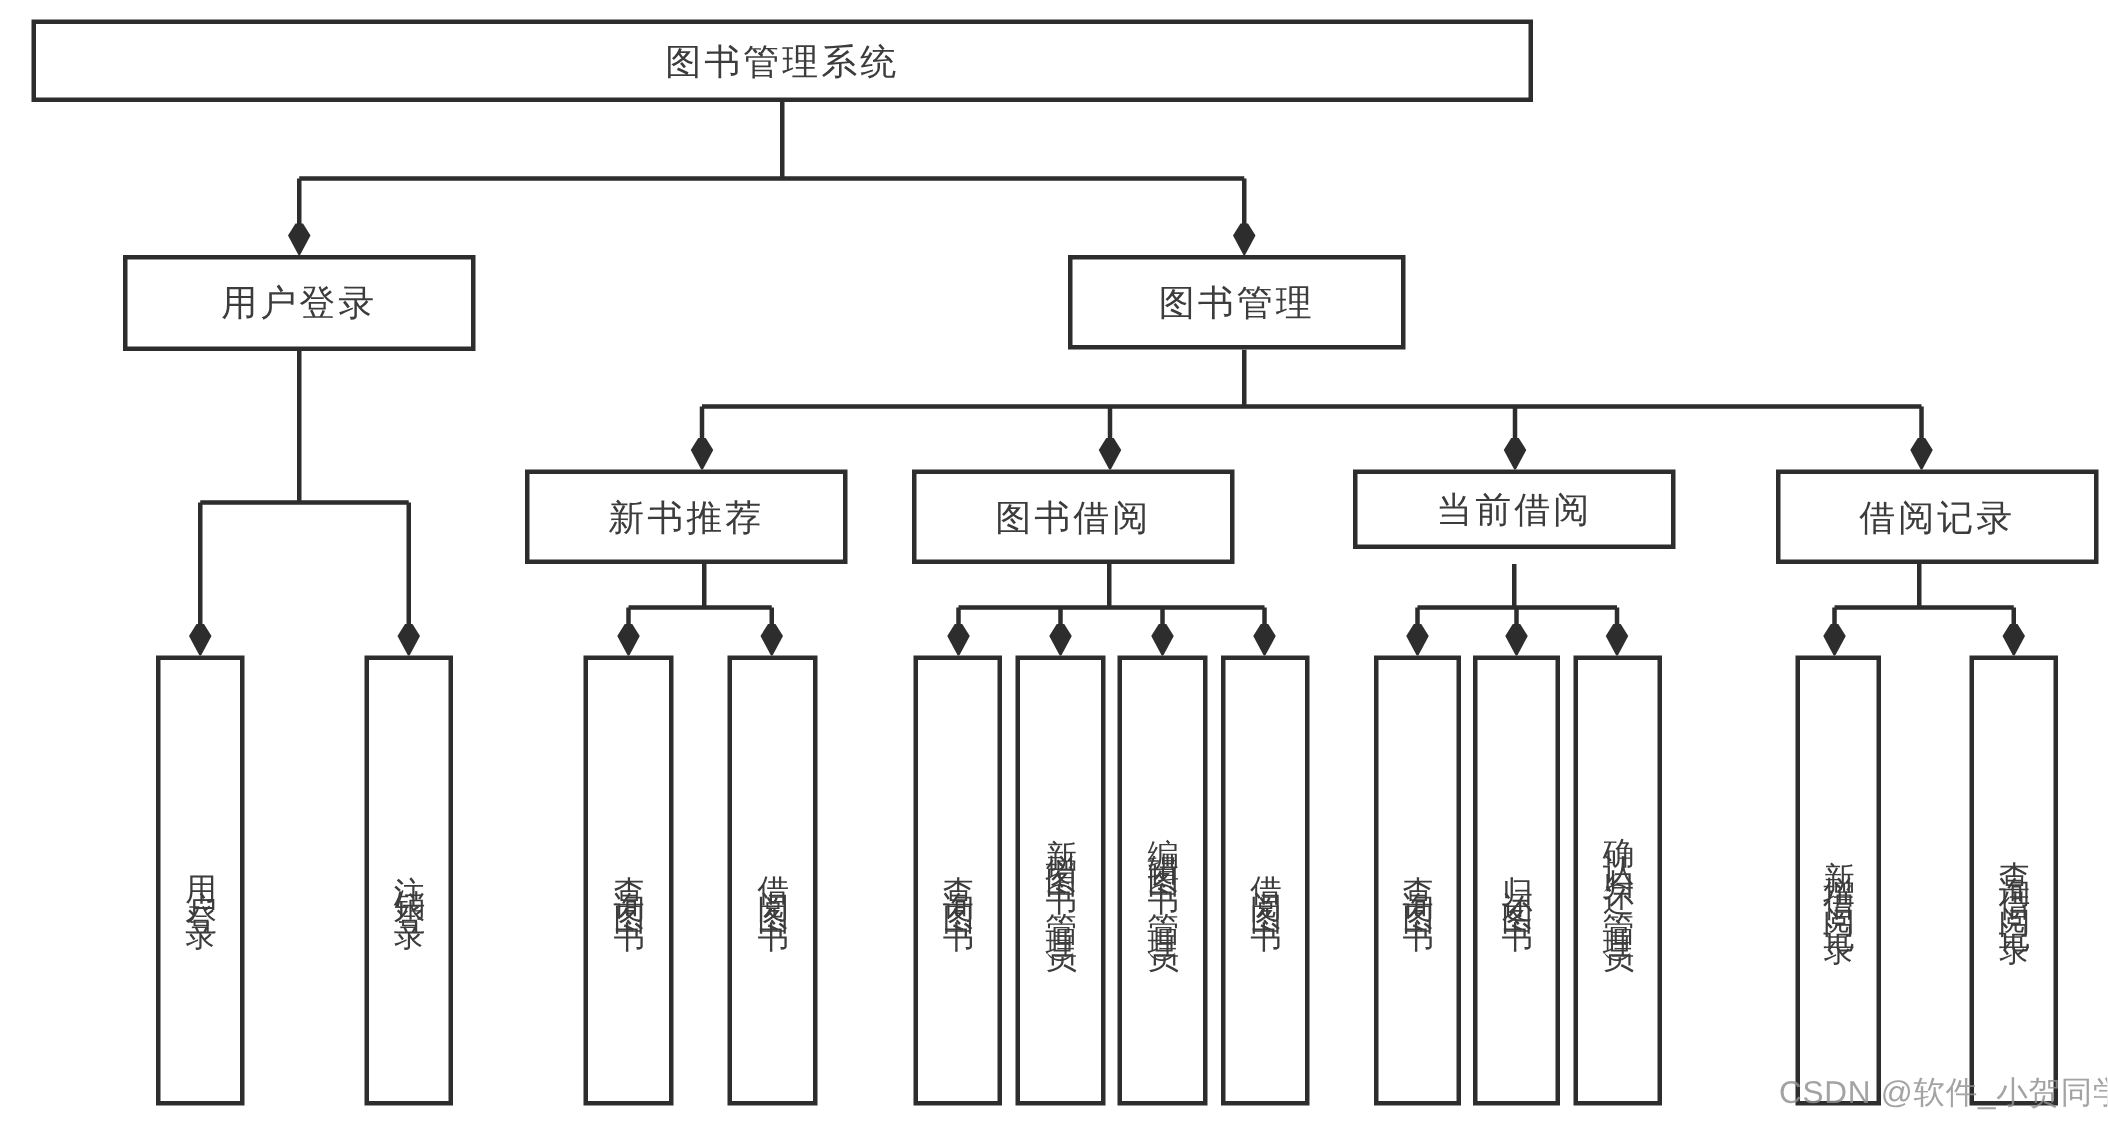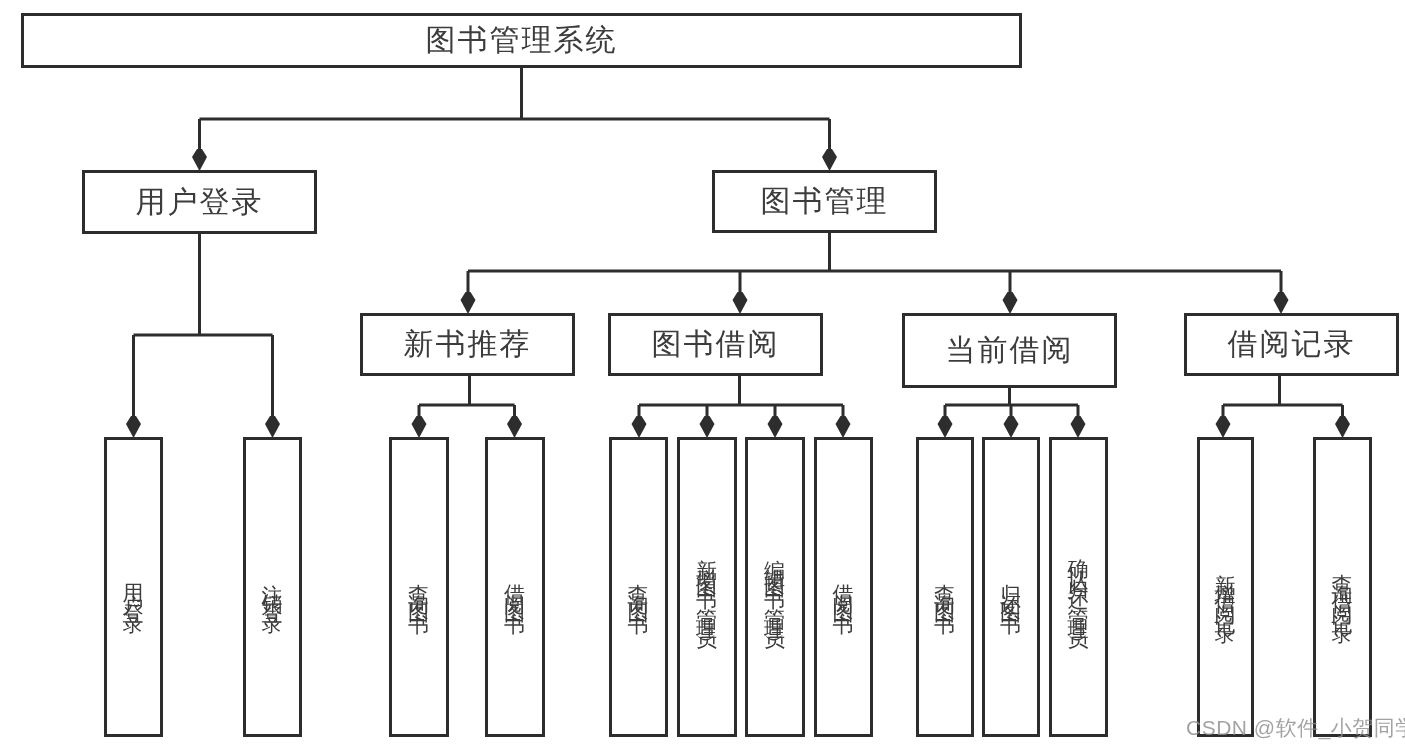--- a/index.html
+++ b/index.html
@@ -16,21 +16,21 @@
     box-sizing:border-box;
     background:#ffffff;
     border:3px solid #2d2d2d;
     display:flex;
     align-items:center;
     justify-content:center;
     color:#3c3c3c;
     z-index:2;
   }
   .node .hlabel{
-    font-size:30px;
+    font-size:24px;
     letter-spacing:2px;
     white-space:nowrap;
   }
   .node .vlabel{
     writing-mode:vertical-rl;
     text-orientation:mixed;
     font-size:21px;
     letter-spacing:10px;
     line-height:1;
     white-space:nowrap;
@@ -86,27 +86,27 @@
     <span class="hlabel">图书管理系统</span>
   </div>
 
   <div class="node" style="left:82px;top:170px;width:235px;height:64px">
     <span class="hlabel">用户登录</span>
   </div>
   <div class="node" style="left:712px;top:170px;width:225px;height:63px">
     <span class="hlabel">图书管理</span>
   </div>
 
-  <div class="node" style="left:360px;top:313px;width:215px;height:63px">
+  <div class="node" style="left:350px;top:313px;width:215px;height:63px">
     <span class="hlabel">新书推荐</span>
   </div>
   <div class="node" style="left:608px;top:313px;width:215px;height:63px">
     <span class="hlabel">图书借阅</span>
   </div>
-  <div class="node" style="left:902px;top:313px;width:215px;height:75px">
+  <div class="node" style="left:902px;top:313px;width:215px;height:53px">
     <span class="hlabel">当前借阅</span>
   </div>
   <div class="node" style="left:1184px;top:313px;width:215px;height:63px">
     <span class="hlabel">借阅记录</span>
   </div>
 
   <div class="node vnode" style="left:104px;width:59px">
     <span class="vlabel">用户登录</span>
   </div>
   <div class="node vnode" style="left:243px;width:59px">

